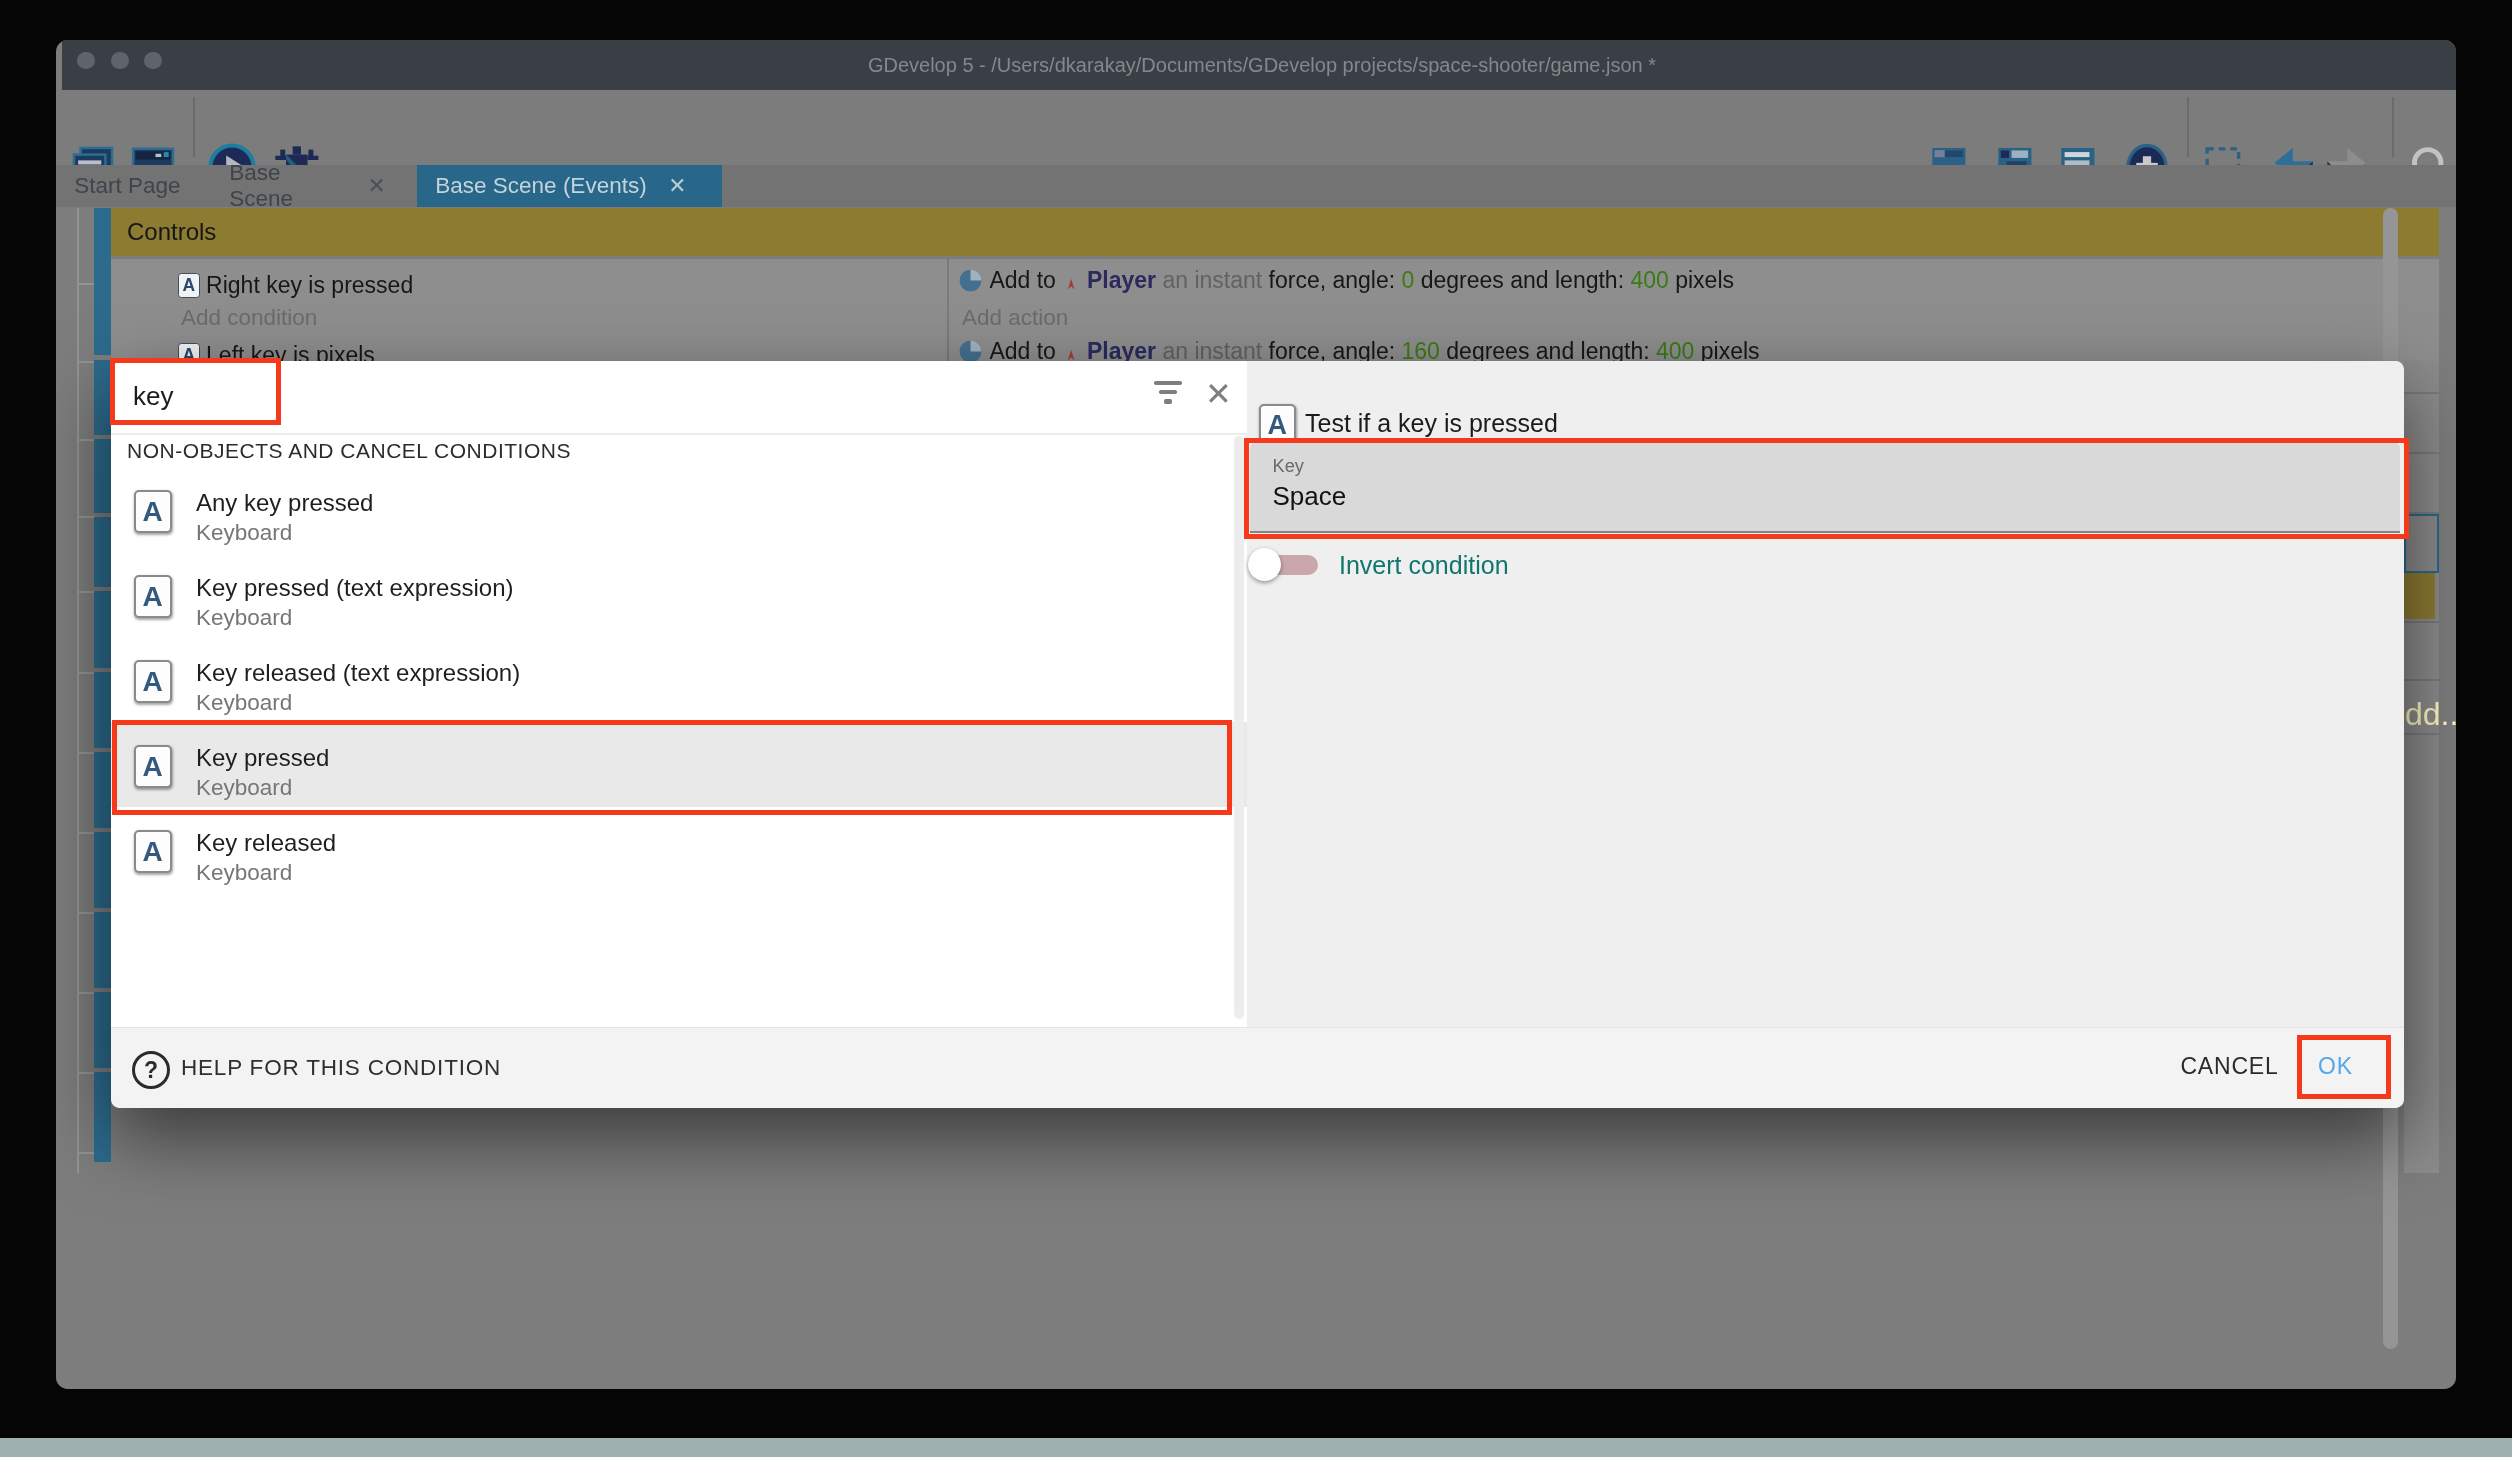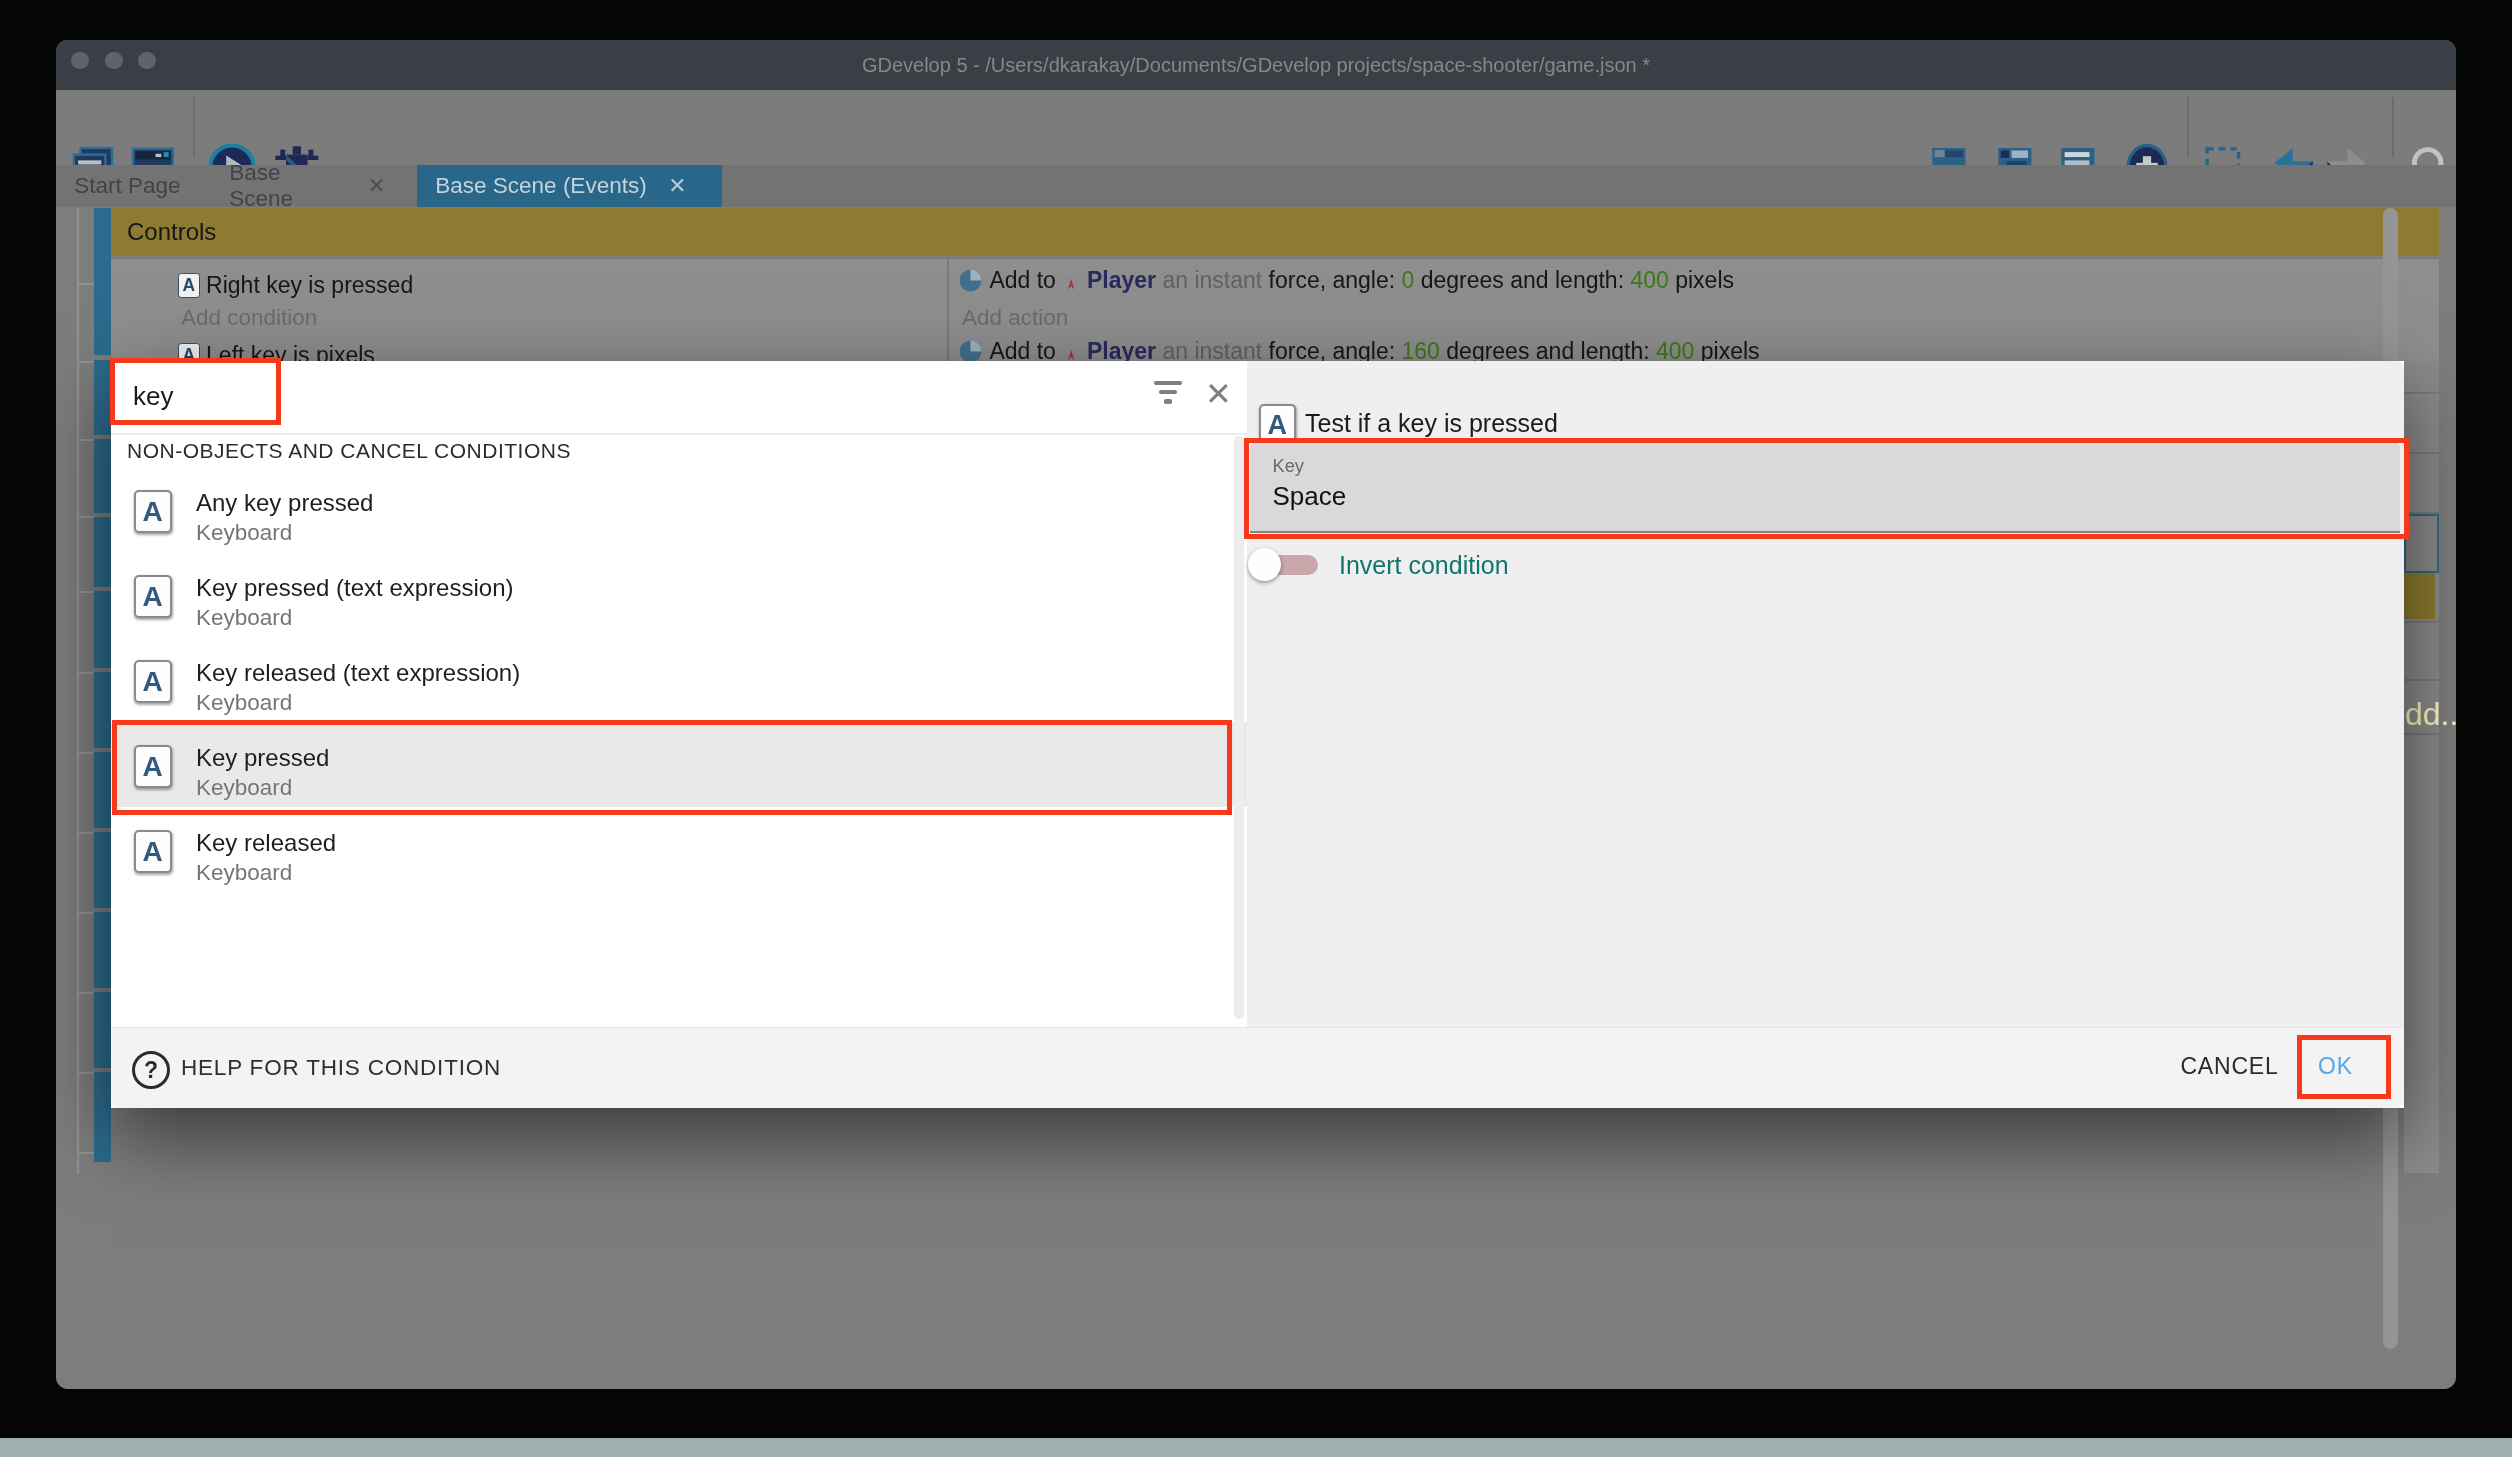--- a/index.html
+++ b/index.html
@@ -2,21 +2,21 @@
 <html style="font-size:13.3px"><head>
 <meta charset="utf-8">
 <style>
   html,body{margin:0;padding:0;background:#000;}
   .screen{position:relative;width:2512px;height:1458px;background:#050505;overflow:hidden;
           font-family:"Liberation Sans",sans-serif;-webkit-font-smoothing:antialiased;}
   .abs{position:absolute;}
   
   .window{position:absolute;left:56px;top:40px;width:2400px;height:1349px;background:#7d7d7d;
           border-radius:11.7px;overflow:hidden;}
-  .titlebar{position:absolute;left:0;top:0;width:100%;height:50px;background:#3a3f45;}
+  .titlebar{position:absolute;left:6px;top:0;width:100%;height:50px;background:#3a3f45;}
   .tl{position:absolute;top:11.7px;width:17.5px;height:17.5px;border-radius:50%;background:#5e646b;}
   .title-text{position:absolute;left:0;top:0;width:100%;height:50px;line-height:50px;text-align:center;
               color:#84888d;font-size:20px;}
   .toolbar{position:absolute;left:0;top:50px;width:100%;height:75px;background:#7c7c7c;}
   .tsep{position:absolute;top:6.7px;width:1.7px;height:60px;background:#6b6b6b;}
   .ticon{position:absolute;top:53px;width:48px;height:48px;}
   .tabbar{position:absolute;left:0;top:125px;width:100%;height:42px;background:#737373;}
   .tab{position:absolute;top:0;height:42px;display:flex;align-items:center;gap:21.7px;
        font-size:22.5px;color:#3f444a;padding:0 18.3px;box-sizing:border-box;}
   .tab.active{background:#29678a;color:#c3d3dc;}
@@ -34,21 +34,21 @@
              border-radius:3.3px;color:#274a6e;font-weight:bold;font-size:17.5px;text-align:center;line-height:23px;box-sizing:border-box;}
   .evline{position:absolute;display:flex;align-items:center;white-space:pre;font-size:23px;color:#171717;height:37px;}
   .ghost{position:absolute;font-size:22.5px;color:#6b6b6b;}
   .obj{font-weight:bold;color:#2a2a5e;}
   .dim-t{color:#626262;}
   .num{color:#3c7a16;}
   .frag{position:absolute;font-size:32px;color:#fef9c3;}
   .hair{position:absolute;background:#7a7a7a;height:1.7px;}
   .scrolltrack{position:absolute;left:2327px;top:168px;width:15px;height:1141px;background:#959595;border-radius:7.5px;}
   
-  .dialog{position:absolute;left:55px;top:321px;width:2293px;height:747px;background:#fff;border-radius:0;
+  .dialog{position:absolute;left:55px;top:321px;width:2293px;height:747px;background:#fff;border-radius:11px;
           box-shadow:0 28px 75px rgba(0,0,0,.55);}
   .d-right{position:absolute;left:1136px;top:0;width:1157px;height:666px;background:#efefef;border-radius:0 8.3px 0 0;}
   .d-footer{position:absolute;left:0;top:666px;width:2293px;height:81px;background:#f3f3f3;border-top:1.7px solid #e4e4e4;
             border-radius:0 0 8.3px 8.3px;box-sizing:border-box;}
   .search-input{position:absolute;left:20px;top:13.3px;width:233px;height:43px;border:none;outline:none;
                 font-family:"Liberation Sans",sans-serif;font-size:26px;color:#1b1b1b;background:transparent;}
   .filter-icon{position:absolute;left:1043px;top:20px;width:28px;height:27px;}
   .filter-icon div{background:#7f7f7f;height:4.2px;margin:0 auto 5px auto;border-radius:1.7px;}
   .clear-x{position:absolute;left:1091px;top:15px;width:33px;height:37px;font-size:32px;color:#7e7e7e;
            text-align:center;line-height:37px;}

